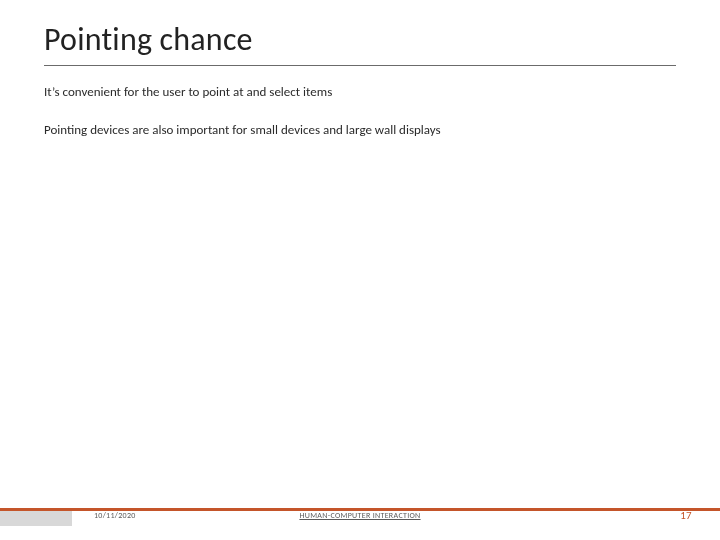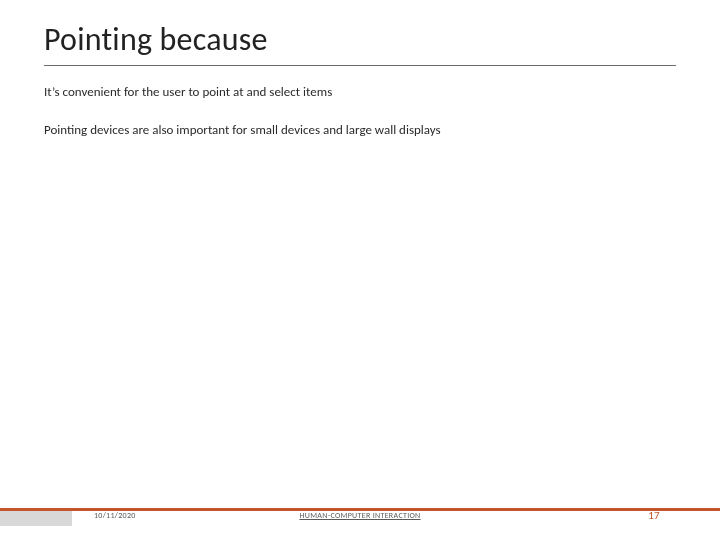--- a/index.html
+++ b/index.html
@@ -60,31 +60,31 @@
     left: 94px;
   }
   .footer-title {
     position: absolute;
     left: 50%;
     transform: translateX(-50%);
     text-decoration: underline;
   }
   .footer-page {
     position: absolute;
-    right: 60px;
+    right: 28px;
     color: #c4552a;
     font-size: 11px;
     margin-left: 13px;
   }
 </style>
 </head>
 <body>
 
 <div class="slide">
-  <h1 class="title">Pointing because</h1>
+  <h1 class="title">Pointing chance</h1>
   <div class="body">
     <p>It’s convenient for the user to point at and select items</p>
     <p>Pointing devices are also important for small devices and large wall displays</p>
   </div>
 
   <div class="footer-bar"></div>
   <div class="footer-content">
     <span class="footer-date">10/11/2020</span>
     <span class="footer-title">HUMAN-COMPUTER INTERACTION</span>
     <span class="footer-page">17</span>

